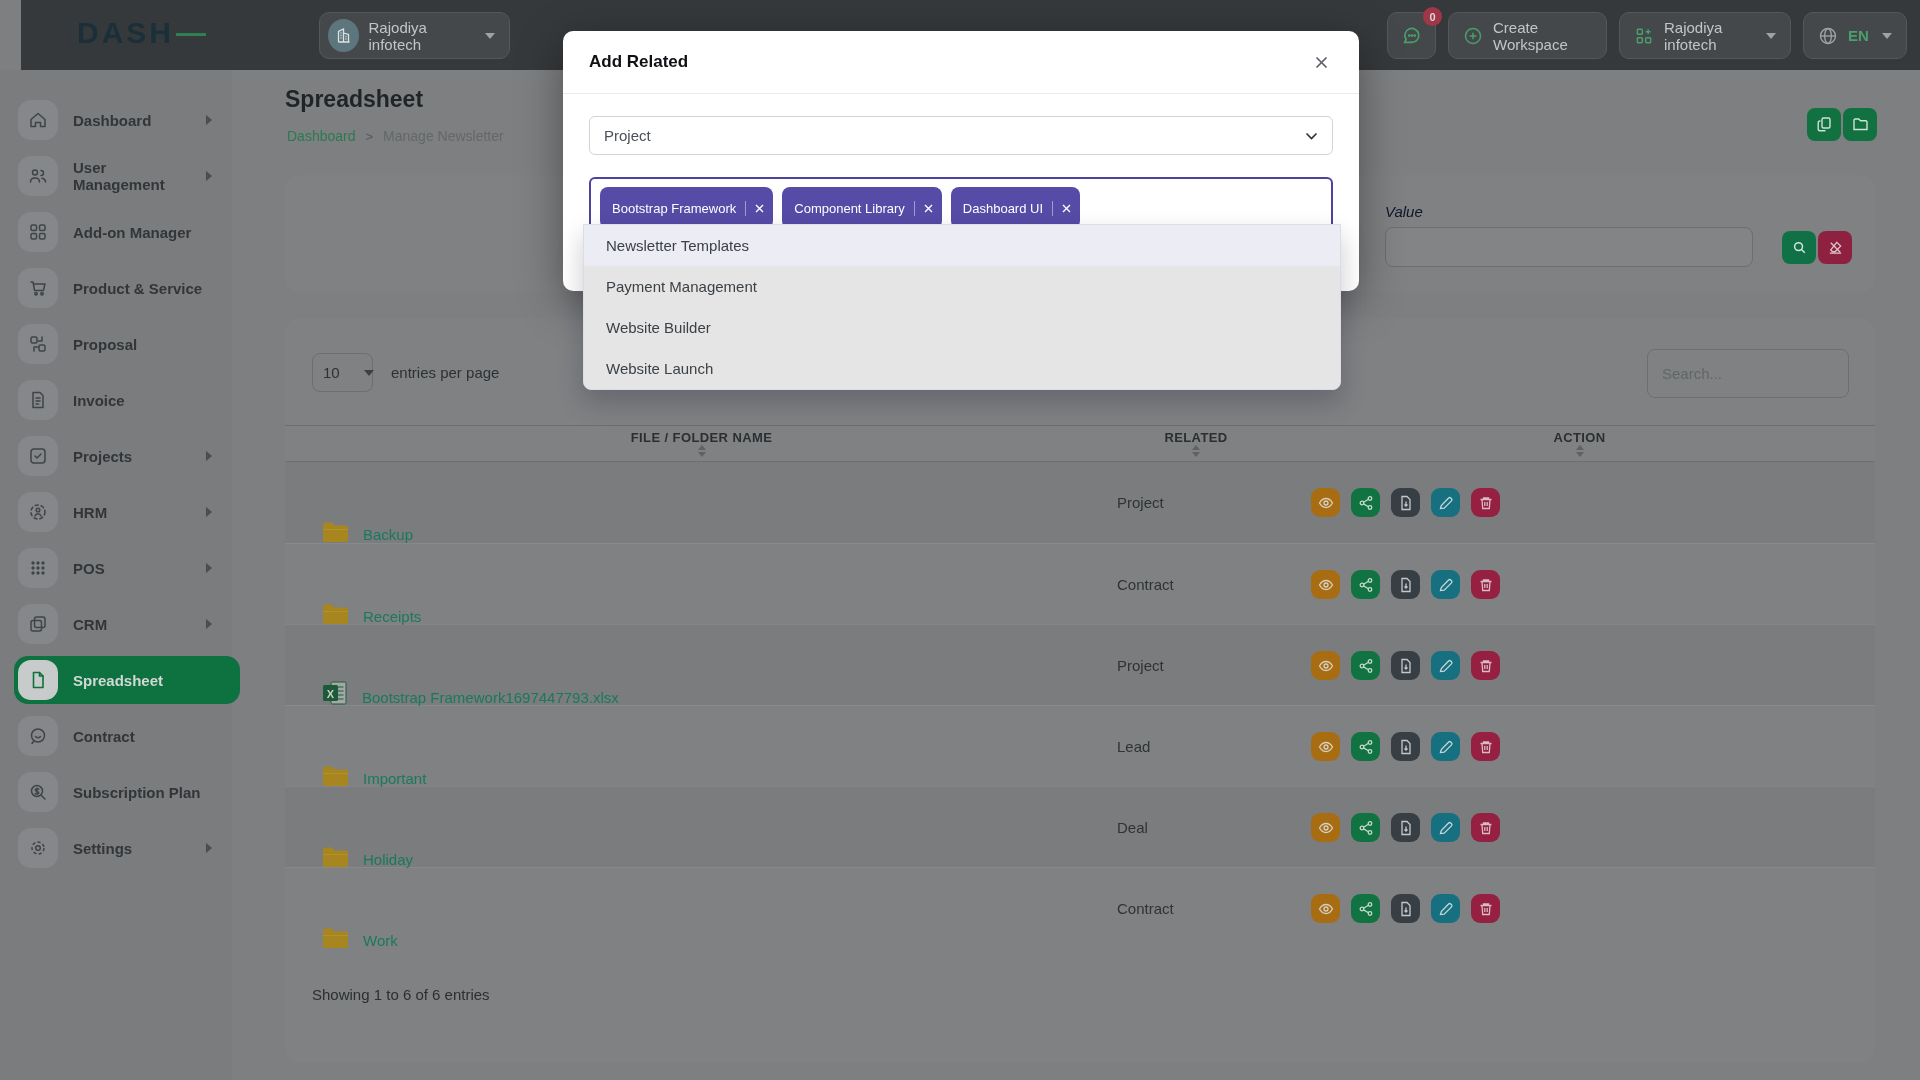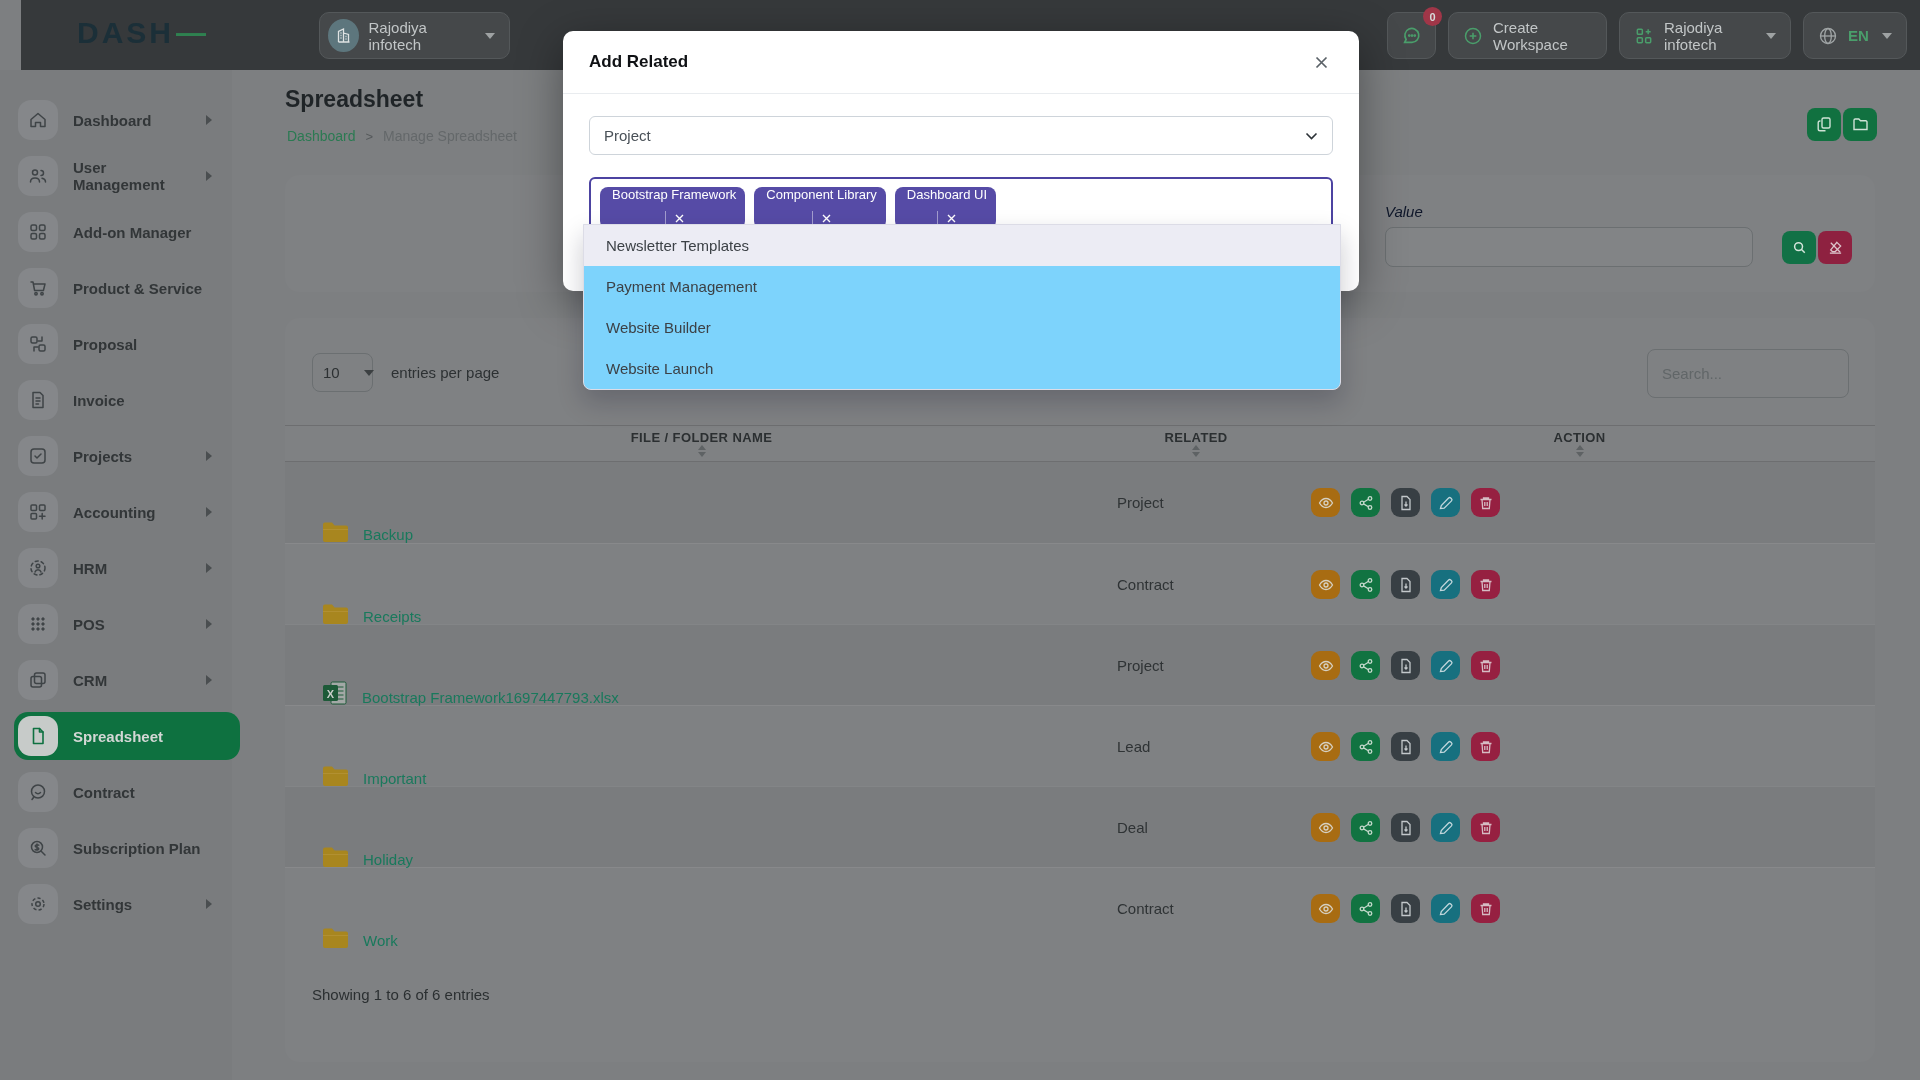--- a/index.html
+++ b/index.html
@@ -115,24 +115,24 @@
     justify-content:space-between;border-bottom:1px solid #e9ecef;}
   .modal-title{font-size:17px;font-weight:700;color:#0f1114;}
   .modal-close{border:none;background:none;cursor:pointer;padding:4px;display:flex;}
   .modal-body{padding:22px 26px 0;}
   .msel{height:39px;border:1px solid #ced4da;border-radius:6px;display:flex;align-items:center;
     justify-content:space-between;padding:0 14px;font-size:15px;color:#495057;cursor:pointer;
     background:#fff;}
   .tagfield{margin-top:22px;min-height:47px;border:2px solid #4c43a1;border-radius:6px;
     padding:8px 9px;display:flex;align-items:center;gap:9px;background:#fff;cursor:text;}
   .tag{background:#564ba6;color:#fff;border-radius:8px;font-size:13px;display:flex;
-    align-items:center;height:42px;padding:0 9px 0 12px;gap:9px;white-space:nowrap;flex-direction:column;}
+    align-items:center;height:42px;padding:0 9px 0 12px;gap:9px;white-space:nowrap;}
   .tag-x{border-left:1px solid rgba(255,255,255,.45);padding-left:9px;display:flex;
     align-items:center;cursor:pointer;height:15px;}
-  .dropdown{position:absolute;left:20px;top:193px;width:758px;background:#7dd3fc;
+  .dropdown{position:absolute;left:20px;top:193px;width:758px;background:#e5e5e5;
     border:1px solid #dcdce6;border-radius:0 0 8px 8px;
     box-shadow:0 12px 26px rgba(15,15,35,.22);}
   .opt{height:41px;line-height:41px;padding-left:22px;font-size:15px;color:#3c4146;
     cursor:pointer;}
   .opt.hl{background:#ececf4;}
 
   svg{display:block;}
 </style>
 </head>
 <body>
@@ -266,32 +266,20 @@
       <span class="tile">
           <svg width="20" height="20" viewBox="0 0 20 20" fill="none" stroke-width="1.5" stroke-linecap="round" stroke-linejoin="round">
             <rect x="3" y="3" width="14" height="14" rx="3"></rect>
             <path d="M7 10l2 2 4-4"></path>
           </svg>
         </span>
       <span class="side-label">Projects</span>
       <span class="side-chev"></span>
     </div>
 
-    <div class="side-item">
-      <span class="tile">
-          <svg width="20" height="20" viewBox="0 0 20 20" fill="none" stroke-width="1.5" stroke-linecap="round">
-            <rect x="3" y="3" width="5.5" height="5.5" rx="1"></rect>
-            <rect x="11.5" y="3" width="5.5" height="5.5" rx="1"></rect>
-            <rect x="3" y="11.5" width="5.5" height="5.5" rx="1"></rect>
-            <path d="M14.2 11.5v5.5M11.5 14.2h5.5"></path>
-          </svg>
-        </span>
-      <span class="side-label">Accounting</span>
-      <span class="side-chev"></span>
-    </div>
 
     <div class="side-item">
       <span class="tile">
           <svg width="20" height="20" viewBox="0 0 20 20" fill="none" stroke-width="1.5" stroke-linecap="round">
             <circle cx="10" cy="10" r="7" stroke-dasharray="3 3"></circle>
             <circle cx="10" cy="8" r="1.8"></circle>
             <path d="M7 14c.5-1.5 1.7-2.3 3-2.3s2.5.8 3 2.3"></path>
           </svg>
         </span>
       <span class="side-label">HRM</span>
@@ -368,21 +356,21 @@
         </span>
       <span class="side-label">Settings</span>
       <span class="side-chev"></span>
     </div>
   </div>
 
   <div class="page-title">Spreadsheet</div>
   <div class="breadcrumb">
     <span class="crumb-home">Dashboard</span>
     <span class="crumb-sep">&gt;</span>
-    <span class="crumb-current">Manage Spreadsheet</span>
+    <span class="crumb-current">Manage Newsletter</span>
   </div>
 
   <button class="top-btn b1">
     <svg width="17" height="17" viewBox="0 0 17 17" fill="none" stroke="#cfe3d6" stroke-width="1.4">
         <rect x="6" y="2" width="8" height="10" rx="1.5"></rect>
         <path d="M4.5 5H4a1.8 1.8 0 0 0-1.8 1.8V13A1.8 1.8 0 0 0 4 14.8h5.5"></path>
       </svg>
   </button>
   <button class="top-btn b2">
     <svg width="17" height="17" viewBox="0 0 17 17" fill="none" stroke="#cfe3d6" stroke-width="1.4">

